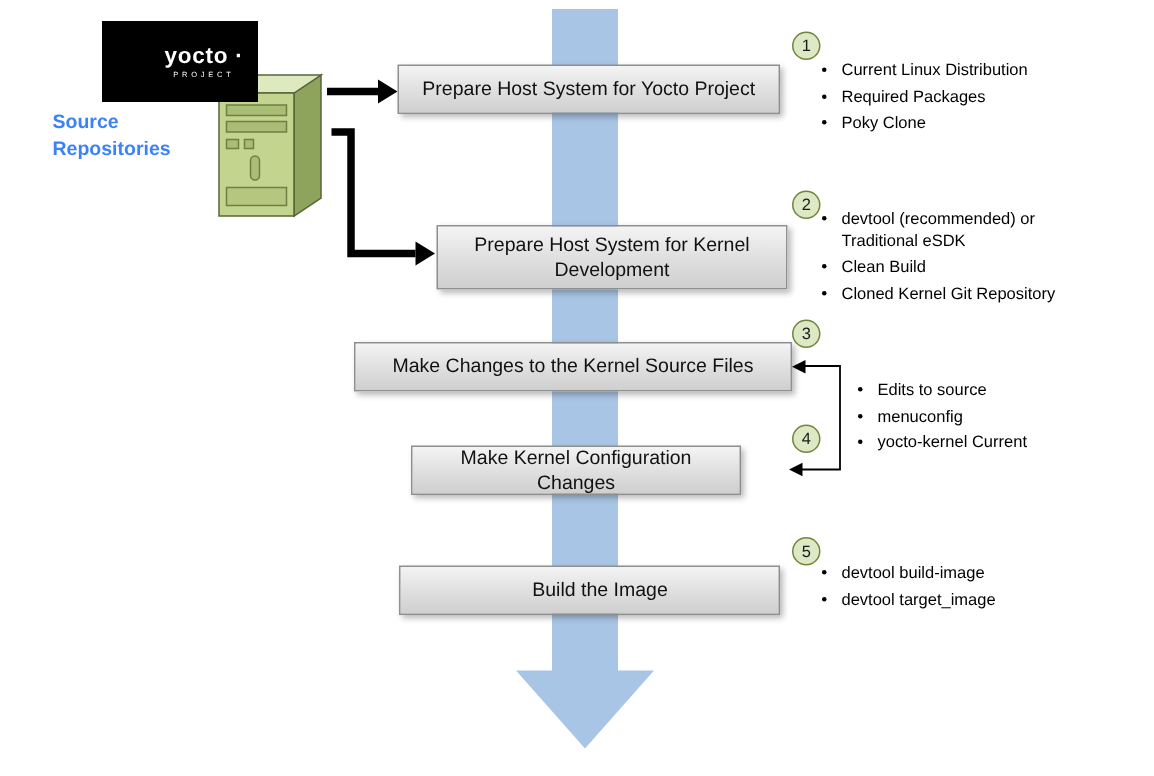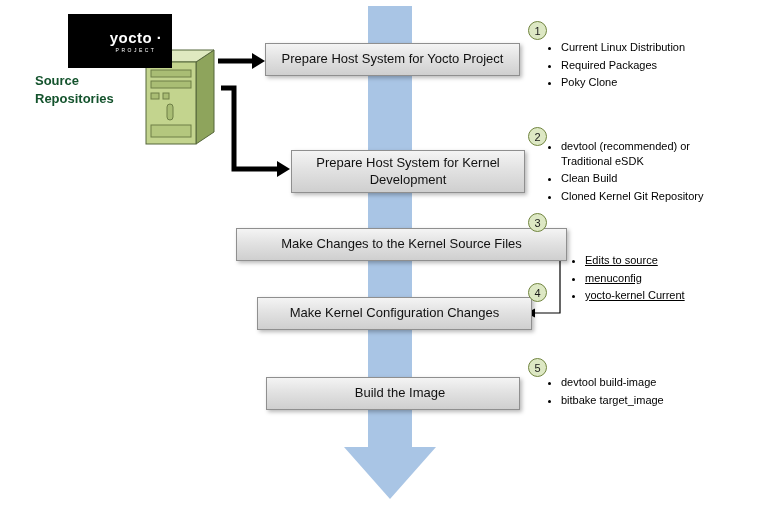--- a/index.html
+++ b/index.html
@@ -25,21 +25,21 @@
   }
   .bullets li{margin:0 0 3px 0;line-height:1.32;white-space:pre-line;}
   .logo-box{
     position:absolute;left:68px;top:14px;width:72px;height:54px;background:#000;z-index:2;
     display:flex;flex-direction:column;align-items:center;justify-content:center;color:#fff;padding-left:32px;
   }
   .logo-brand{font-size:15px;font-weight:bold;letter-spacing:0.5px;line-height:1;}
   .logo-sub{font-size:5px;letter-spacing:2.5px;margin-top:3px;line-height:1;}
   .source-label{
     position:absolute;left:35px;top:72px;z-index:2;font-size:13px;font-weight:bold;
-    white-space:pre-line;line-height:1.4;color:#14532d;
+    white-space:pre-line;line-height:1.4;color:#3b82f6;
   }
   .source-url{position:absolute;left:8px;top:140px;z-index:2;font-size:11px;color:#000;}
   .em{}
 </style>
 </head>
 <body>
 
 <div class="canvas">
 
   <svg class="layer-svg" width="769" height="517" viewBox="0 0 769 517">
@@ -82,24 +82,24 @@
 
   <div class="source-label">Source
 Repositories</div>
 
   <div class="step-box" style="left:291px;top:150px;width:234px;height:43px;">
     <span>Prepare Host System for Kernel Development</span>
   </div>
   <div class="step-box" style="left:265px;top:43px;width:255px;height:33px;">
     <span>Prepare Host System for Yocto Project</span>
   </div>
-  <div class="step-box" style="left:236px;top:228px;width:331px;height:33px;">
+  <div class="step-box" style="left:236px;top:228px;width:292px;height:33px;">
     <span>Make Changes to the Kernel Source Files</span>
   </div>
-  <div class="step-box" style="left:257px;top:297px;width:275px;height:33px;">
+  <div class="step-box" style="left:274px;top:297px;width:220px;height:33px;">
     <span>Make Kernel Configuration Changes</span>
   </div>
   <div class="step-box" style="left:266px;top:377px;width:254px;height:33px;padding-left:20px;">
     <span>Build the Image</span>
   </div>
 
   <div class="num-circle" style="left:528px;top:21px;">1</div>
   <div class="num-circle" style="left:528px;top:127px;">2</div>
   <div class="num-circle" style="left:528px;top:213px;">3</div>
   <div class="num-circle" style="left:528px;top:283px;">4</div>
@@ -111,24 +111,24 @@
     <li>Poky Clone</li>
   </ul>
 
   <ul class="bullets" style="left:547px;top:139px;width:215px;">
     <li>devtool (recommended) or
 Traditional eSDK</li>
     <li>Clean Build</li>
     <li>Cloned Kernel Git Repository</li>
   </ul>
 
-  <ul class="bullets" style="left:571px;top:253px;width:180px;text-decoration:underline;">
+  <ul class="bullets" style="left:571px;top:253px;width:180px;">
     <li>Edits to source</li>
     <li>menuconfig</li>
     <li>yocto-kernel Current</li>
   </ul>
 
   <ul class="bullets" style="left:547px;top:375px;width:200px;">
     <li>devtool build-image</li>
-    <li><span>bitbake </span><span class="em">target_image</span></li>
+    <li><span>devtool </span><span class="em">target_image</span></li>
   </ul>
 
 </div>
 
 </body></html>

